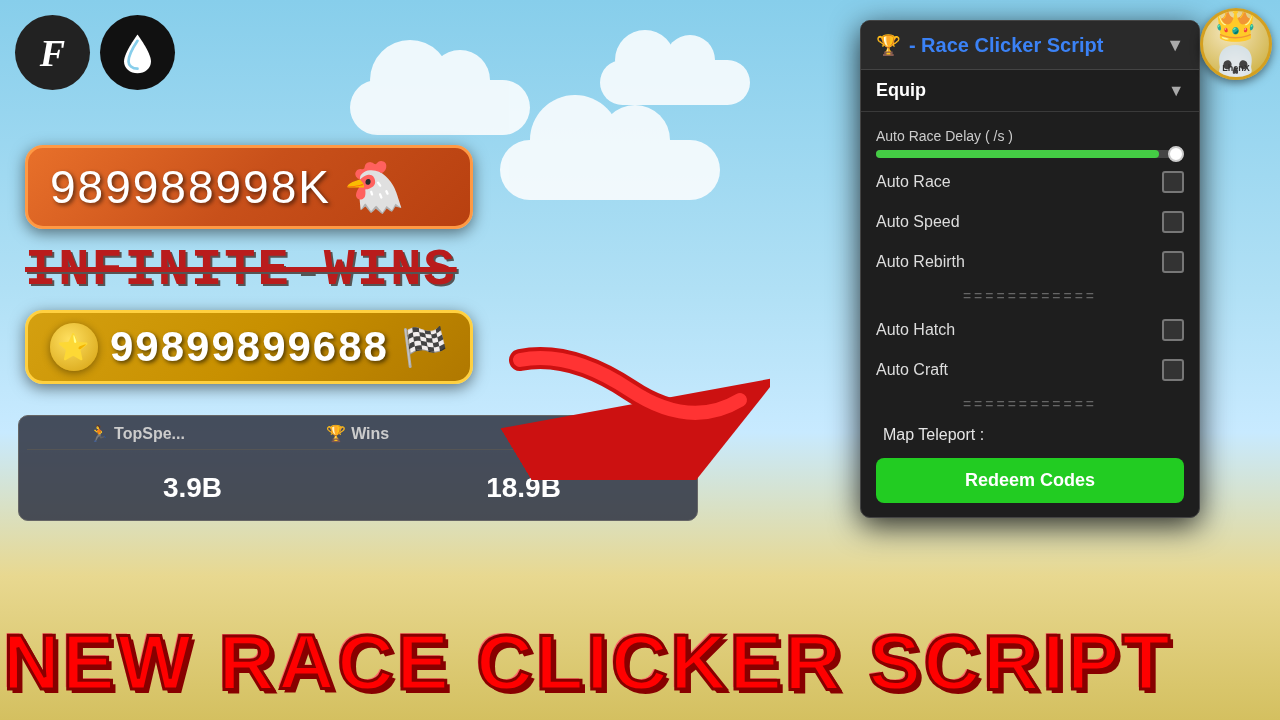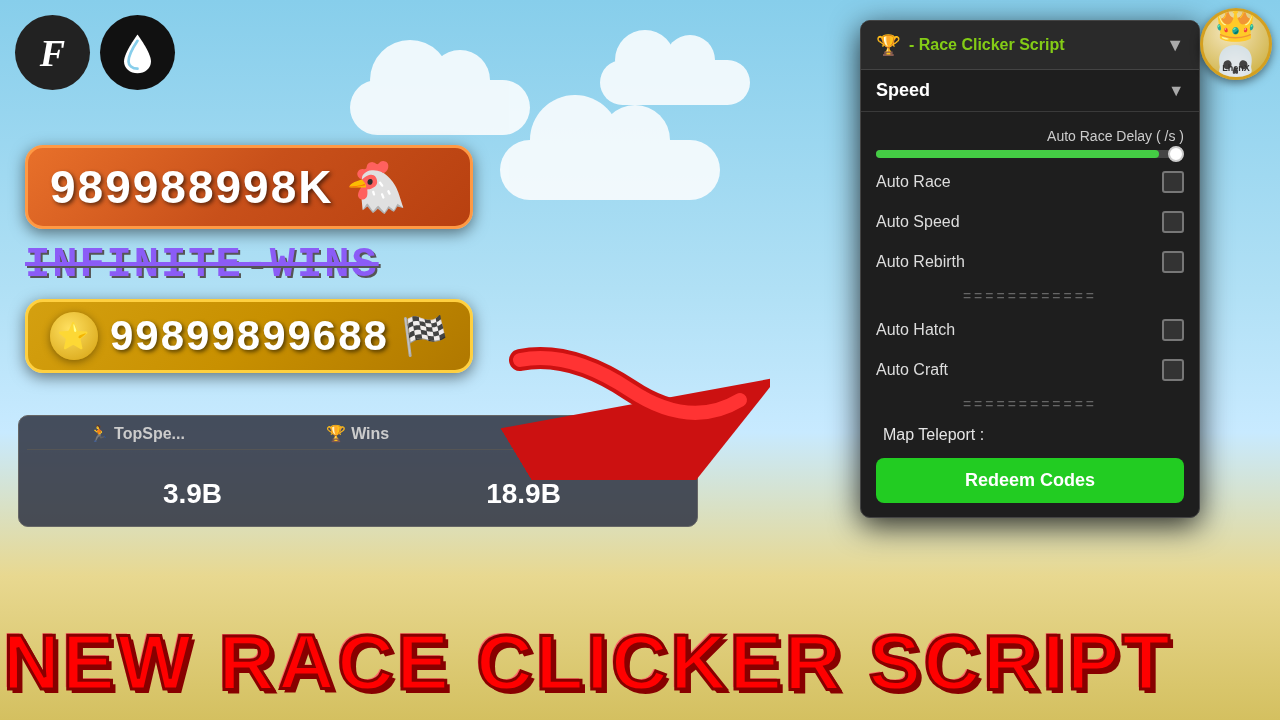--- a/index.html
+++ b/index.html
@@ -86,32 +86,32 @@
       border-radius: 18px;
       padding: 10px 22px;
       display: flex;
       align-items: center;
       gap: 12px;
       margin-bottom: 12px;
       box-shadow: 0 4px 15px rgba(0,0,0,0.5);
     }
     .score-wins-num {
       font-size: 46px;
-      font-weight: 700;
+      font-weight: 400;
       color: white;
       text-shadow: 2px 2px 4px rgba(0,0,0,0.6);
       letter-spacing: 2px;
     }
     .chicken-icon {
       font-size: 50px;
     }
     .infinite-wins {
-      font-size: 42px;
+      font-size: 52px;
       font-weight: 900;
-      color: #8b5cf6;
+      color: #b91c1c;
       font-family: 'Courier New', monospace;
       text-transform: uppercase;
       letter-spacing: 2px;
       text-decoration: line-through;
       margin-bottom: 10px;
       text-shadow: 2px 2px 0 #555;
     }
     .score-box-coins {
       background: linear-gradient(135deg, #d4a010 0%, #c89000 50%, #b07800 100%);
       border: 3px solid #ffd040;
@@ -152,21 +152,21 @@
       width: 680px;
       background: rgba(50, 55, 70, 0.88);
       border-radius: 10px;
       padding: 8px;
       border: 1px solid #666;
     }
     .stats-header {
       display: flex;
       border-bottom: 1px solid #555;
       padding-bottom: 6px;
-      margin-bottom: 20px;
+      margin-bottom: 14px;
     }
     .stats-col {
       flex: 1;
       text-align: center;
       color: #ccc;
       font-size: 16px;
       font-weight: bold;
     }
     .stats-values {
       display: flex;
@@ -228,22 +228,22 @@
       justify-content: space-between;
       border-bottom: 1px solid #444;
     }
     .panel-title-left {
       display: flex;
       align-items: center;
       gap: 8px;
     }
     .trophy-icon { font-size: 20px; }
     .panel-title-text {
-      color: #84cc16;
-      font-size: 16px;
+      color: #3b82f6;
+      font-size: 20px;
       font-weight: bold;
     }
     .panel-dropdown-arrow {
       color: #aaa;
       font-size: 18px;
     }
 
     .panel-section-header {
       padding: 10px 15px;
       display: flex;
@@ -266,21 +266,20 @@
     }
 
     
     .slider-row {
       padding: 8px 15px 4px 15px;
     }
     .slider-label {
       color: #ccc;
       font-size: 14px;
       margin-bottom: 6px;
-      text-align: right;
     }
     .slider-track {
       width: 100%;
       height: 8px;
       background: #444;
       border-radius: 4px;
       position: relative;
     }
     .slider-fill {
       height: 100%;
@@ -447,21 +446,21 @@
 
   <div class="panel-title-bar">
     <div class="panel-title-left">
       <span class="trophy-icon">🏆</span>
       <span class="panel-title-text">- Race Clicker Script</span>
     </div>
     <span class="panel-dropdown-arrow">▼</span>
   </div>
 
   <div class="panel-section-header">
-    <span class="section-label">Speed</span>
+    <span class="section-label">Equip</span>
     <span class="section-arrow">▼</span>
   </div>
 
   <div class="panel-body">
 
     <div class="slider-row">
       <div class="slider-label">Auto Race Delay ( /s )</div>
       <div class="slider-track">
         <div class="slider-fill"></div>
         <div class="slider-thumb"></div>

